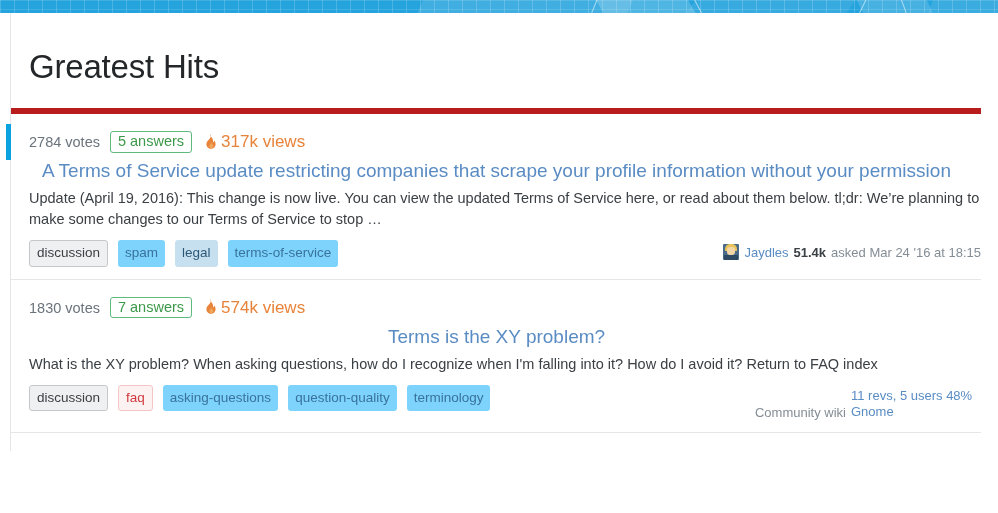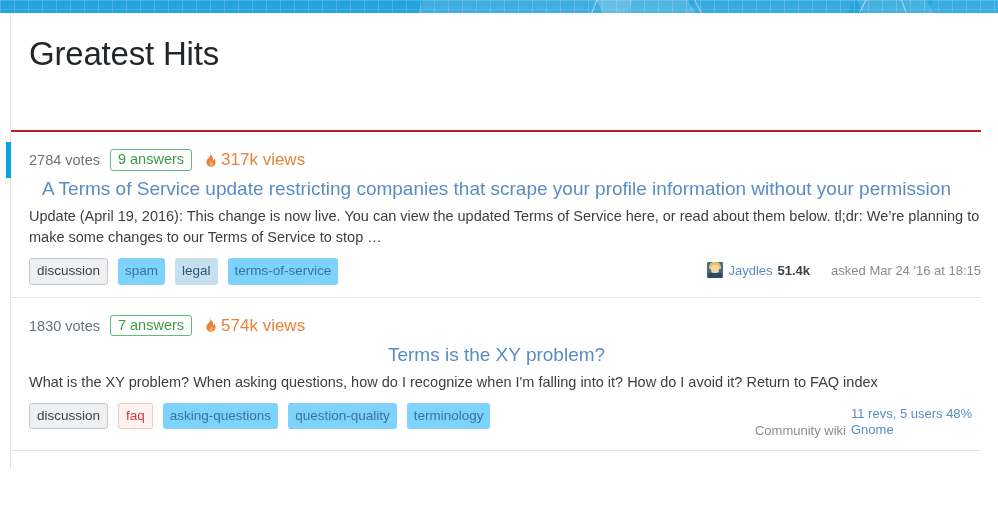--- a/index.html
+++ b/index.html
@@ -52,24 +52,24 @@
     position: relative;
     margin-left: 10px;
     width: 980px;
     border-left: 1px solid #e4e6e8;
     box-sizing: border-box;
     padding-left: 0;
   }
 
   
   .header {
-    height: 119px;
-    border-bottom: 2px solid #b91c1c;
-    display: flex;
-    align-items: flex-start;
+    height: 101px;
+    border-bottom: 6px solid #b91c1c;
+    display: flex;
+    align-items: flex-end;
     box-sizing: border-box;
     margin-left: 0;
     width: 970px;
   }
   .page-title {
     font-size: 33px;
     font-weight: 400;
     color: #242729;
     padding-left: 18px;
     letter-spacing: -0.2px;
@@ -222,21 +222,21 @@
   .user-link {
     color: #5a8cc4;
     text-decoration: none;
     margin-right: 5px;
   }
   .rep {
     color: #3b4045;
     font-weight: bold;
     margin-right: 5px;
   }
-  .asked { color: #848d95; margin-left: 16px; }
+  .asked { color: #848d95; }
 
   .wiki-block {
     display: flex;
     align-items: flex-end;
     font-size: 13px;
     padding-top: 3px;
   }
   .wiki-label {
     color: #848d95;
     margin-right: 5px;
@@ -277,21 +277,21 @@
 
   <div class="header">
     <h1 class="page-title">Greatest Hits</h1>
   </div>
 
   <div class="q-list">
 
     <div class="q-item featured">
       <div class="stats">
         <span class="votes">2784 votes</span>
-        <span class="answers-box">9 answers</span>
+        <span class="answers-box">5 answers</span>
         <span class="views">
           <span class="flame">
             <svg width="13" height="15" viewBox="0 0 13 15" xmlns="http://www.w3.org/2000/svg">
               <path d="M6.6 0C6.6 0 7.6 2.6 5.6 4.8 3.6 7 2.4 8.2 2.4 10.2c0 2.6 2.1 4.6 4.6 4.6 2.6 0 4.6-2 4.6-4.6 0-2.2-1.3-3.6-1.3-3.6s-.3 1.5-1.3 2c.4-1.9-.2-4.5-2.4-6.3C6 1.6 6.6 0 6.6 0z" fill="#e8833a"></path>
               <path d="M6.7 8c0 0 .6 1.3-.3 2.3-.8.9-1.1 1.3-1.1 2 0 1.1.9 1.9 2 1.9s2-.8 2-1.9c0-1.4-1.3-2.6-2.6-4.3z" fill="#f0a85c"></path>
             </svg>
           </span>
           <span>317k views</span>
         </span>
       </div>

